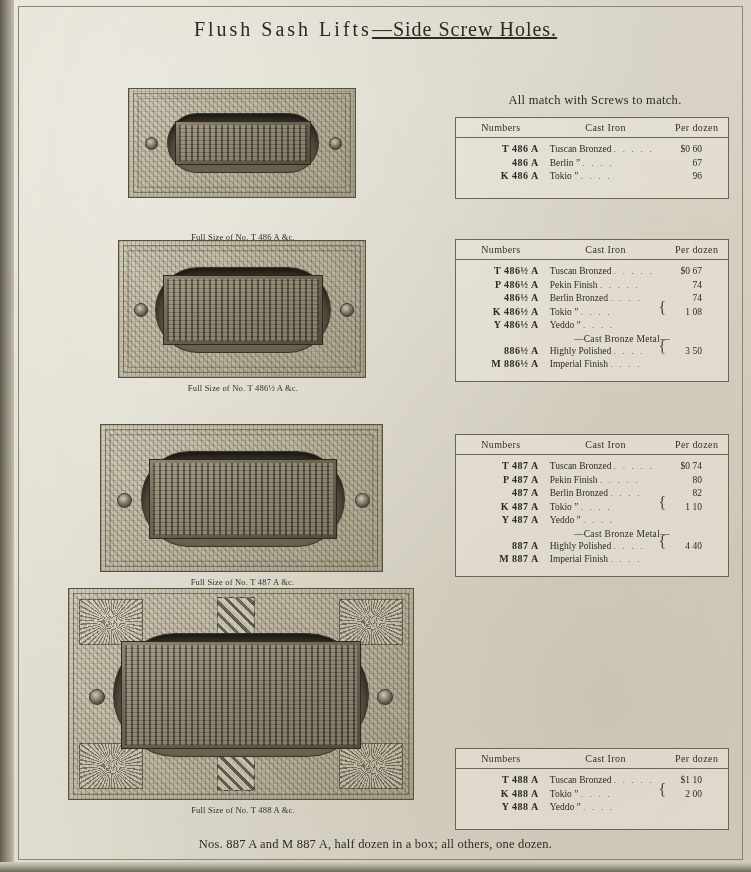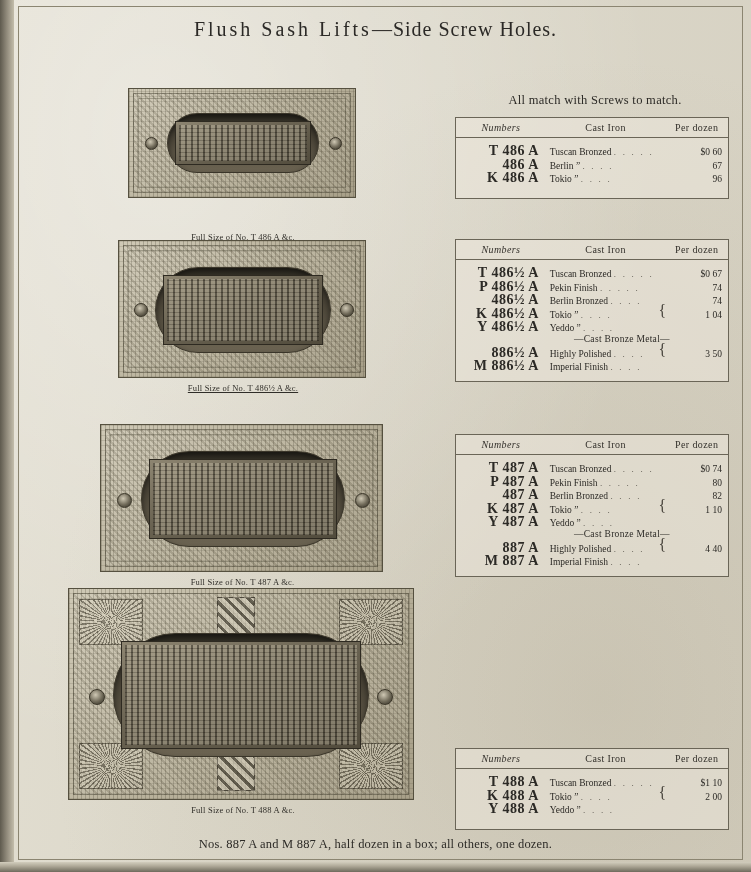--- a/index.html
+++ b/index.html
@@ -54,21 +54,21 @@
     position: absolute;
     top: 18px;
     left: 0; right: 0;
     text-align: center;
     font-size: 20px;
     letter-spacing: 1.2px;
     color: #2b2926;
     font-family: "Liberation Serif", serif;
   }
   .title .main { letter-spacing: 3px; }
-  .title .sub { letter-spacing: 1px; }
+  .title .sub { letter-spacing: 1px; text-decoration: underline; }
 
   .packed-note {
     position: absolute;
     top: 93px;
     left: 455px;
     width: 280px;
     text-align: center;
     font-size: 12.5px;
     letter-spacing: 0.3px;
   }
@@ -94,57 +94,57 @@
     border-bottom: 1px solid #6a6557;
     height: 19px;
     align-items: center;
   }
   .ptable .thead .th {
     text-align: center;
     font-size: 10px;
     letter-spacing: 0.4px;
     color: #33302b;
   }
-  .th.c1 { width: 33%; font-style: italic; }
+  .th.c1 { width: 33%; }
   .th.c2 { width: 44%; letter-spacing: 1.6px; }
   .th.c3 { width: 23%; font-size: 8.5px; }
   .ptable .tbody { padding: 5px 0 5px 0; }
   .prow {
     display: flex;
     align-items: baseline;
     height: 13.5px;
   }
   .prow .num {
     width: 33%;
     text-align: right;
     padding-right: 7px;
     box-sizing: border-box;
     font-weight: bold;
-    font-size: 14px;
+    font-size: 10px;
     letter-spacing: 0.5px;
   }
   .prow .desc {
     width: 44%;
     box-sizing: border-box;
     padding-left: 4px;
     position: relative;
     font-size: 9.5px;
     white-space: nowrap;
     overflow: hidden;
   }
   .prow .desc .dots {
     color: #4a463e;
     letter-spacing: 2.2px;
     font-size: 9px;
   }
   .prow .price {
     width: 23%;
     box-sizing: border-box;
     text-align: right;
-    padding-right: 6px;
+    padding-right: 26px;
     font-size: 9.5px;
   }
   .prow .price.span2 {
     position: relative;
   }
   .brace {
     position: absolute;
     left: -7px;
     top: -6px;
     font-size: 16px;
@@ -270,21 +270,21 @@
         <div class="orn"></div>
         <div class="orn2"></div>
         <div class="recess rounded" style="left:36px; top:26px; width:176px; height:86px;">
           <div class="inner">
             <div class="motif"></div>
           </div>
         </div>
         <div class="screwhole" style="left:15px; top:62px; width:12px; height:12px;"></div>
         <div class="screwhole" style="left:221px; top:62px; width:12px; height:12px;"></div>
       </div>
-      <div class="caption" style="top:143px;text-decoration:underline;">Full Size of No. T 486½ A &amp;c.</div>
+      <div class="caption" style="top:143px;">Full Size of No. T 486½ A &amp;c.</div>
     </div>
 
     <div class="fig" style="left:100px; top:424px; width:285px; height:165px;">
       <div class="plate" style="width:283px; height:148px;">
         <div class="orn"></div>
         <div class="orn2"></div>
         <div class="recess rounded" style="left:40px; top:26px; width:204px; height:96px;">
           <div class="inner">
             <div class="motif"></div>
           </div>
@@ -358,21 +358,21 @@
           <div class="price">74</div>
         </div>
         <div class="prow">
           <div class="num">486½ A</div>
           <div class="desc"><span>Berlin Bronzed</span> <span class="dots">.  .  .  .</span></div>
           <div class="price">74</div>
         </div>
         <div class="prow">
           <div class="num">K 486½ A</div>
           <div class="desc"><span>Tokio</span> <span>”</span> <span class="dots">.  .  .  .</span></div>
-          <div class="price span2"><span class="brace">{</span><span>1 04</span></div>
+          <div class="price span2"><span class="brace">{</span><span>1 08</span></div>
         </div>
         <div class="prow">
           <div class="num">Y 486½ A</div>
           <div class="desc"><span>Yeddo</span> <span>”</span> <span class="dots">.  .  .  .</span></div>
           <div class="price"></div>
         </div>
         <div class="bronze-head">—Cast  Bronze  Metal—</div>
         <div class="prow">
           <div class="num">886½ A</div>
           <div class="desc"><span>Highly Polished</span> <span class="dots">.  .  .  .</span></div>

